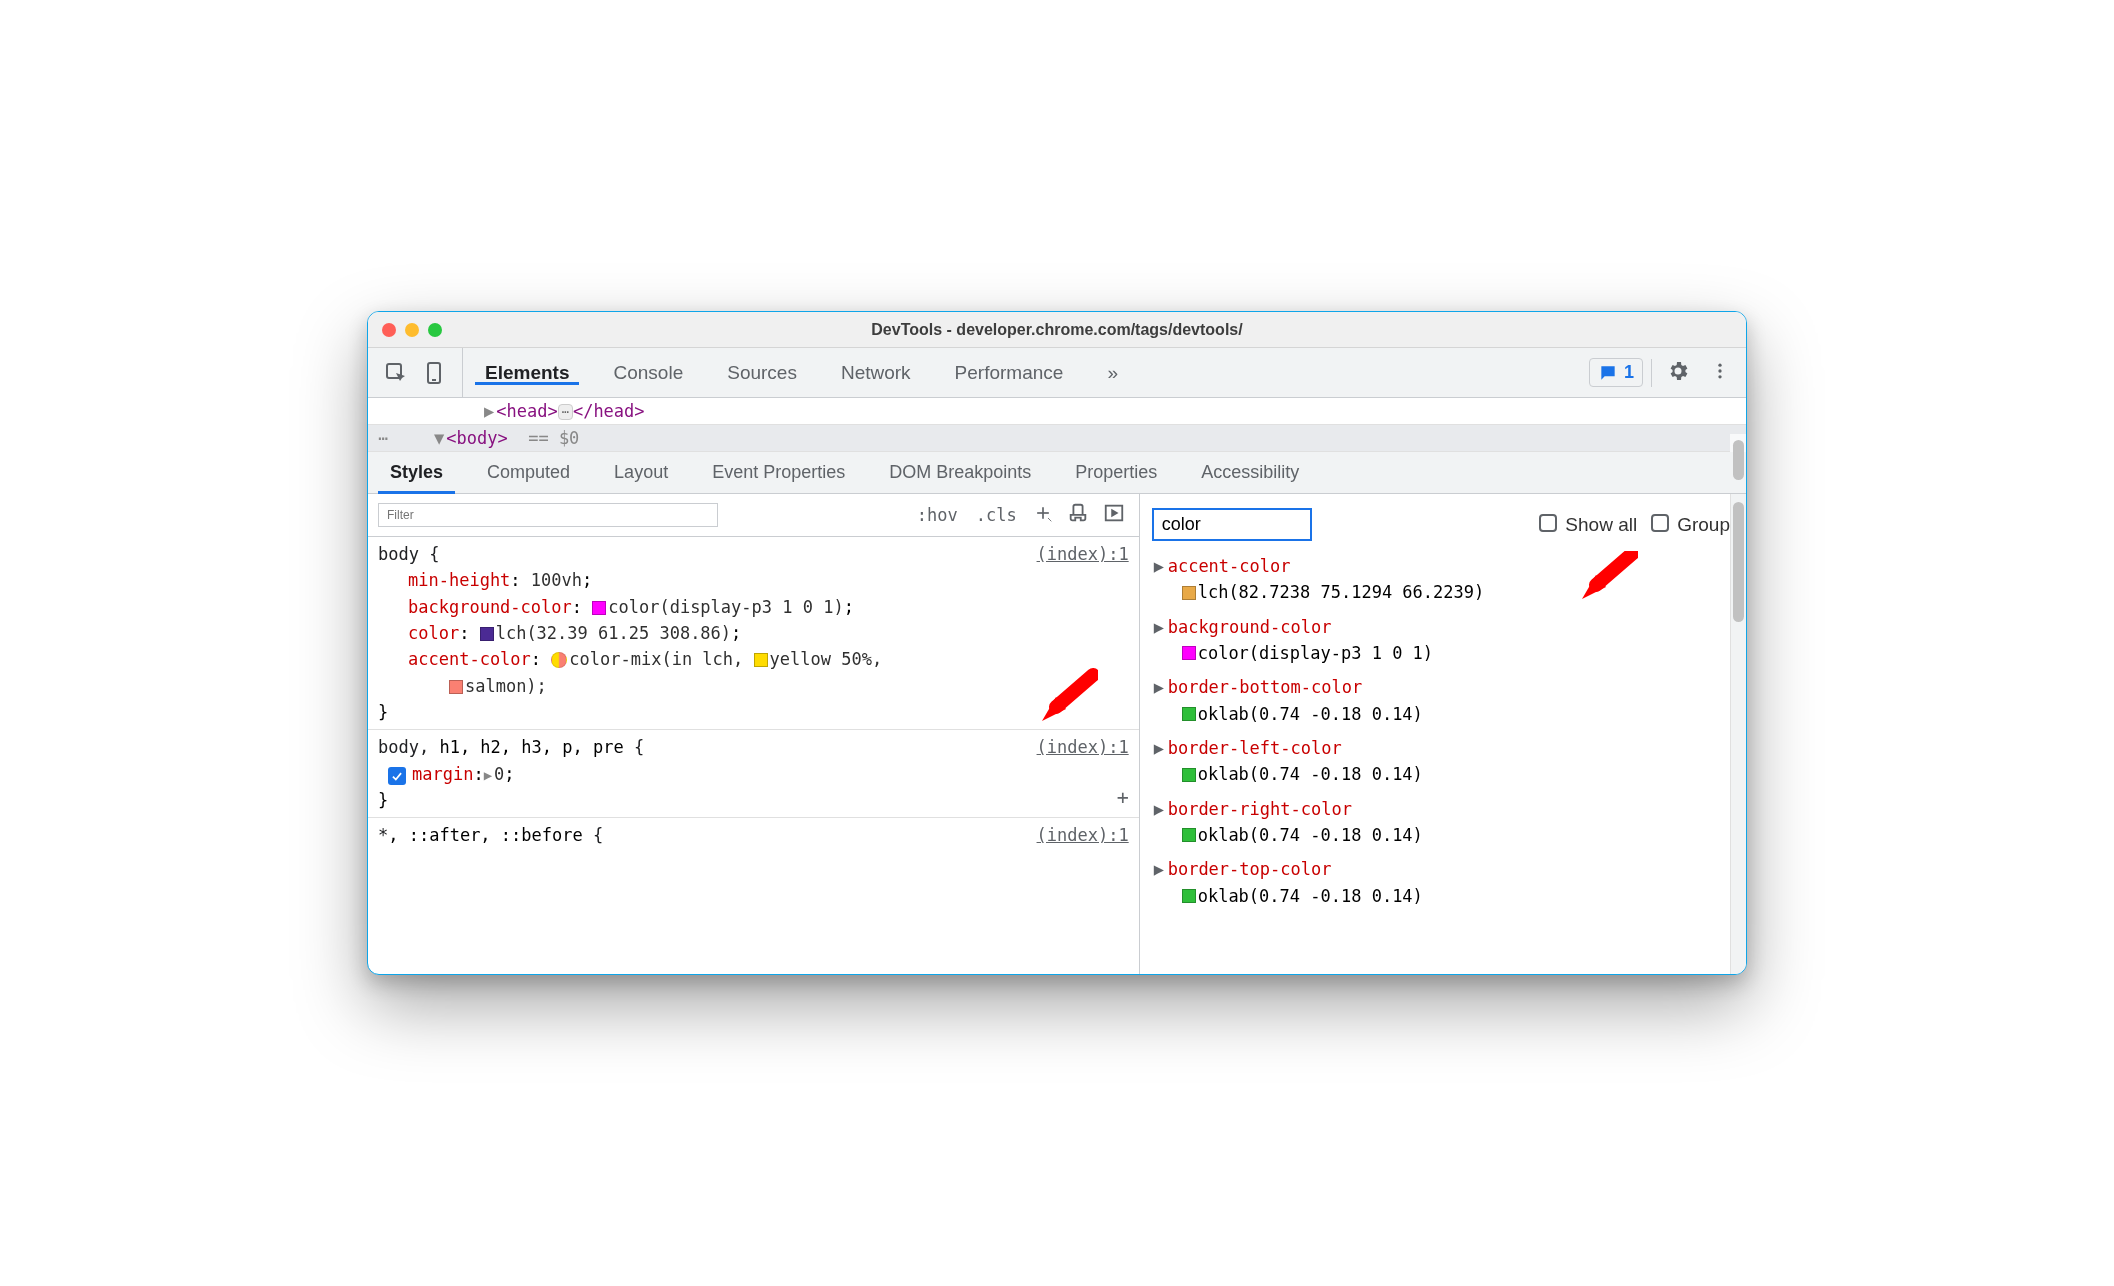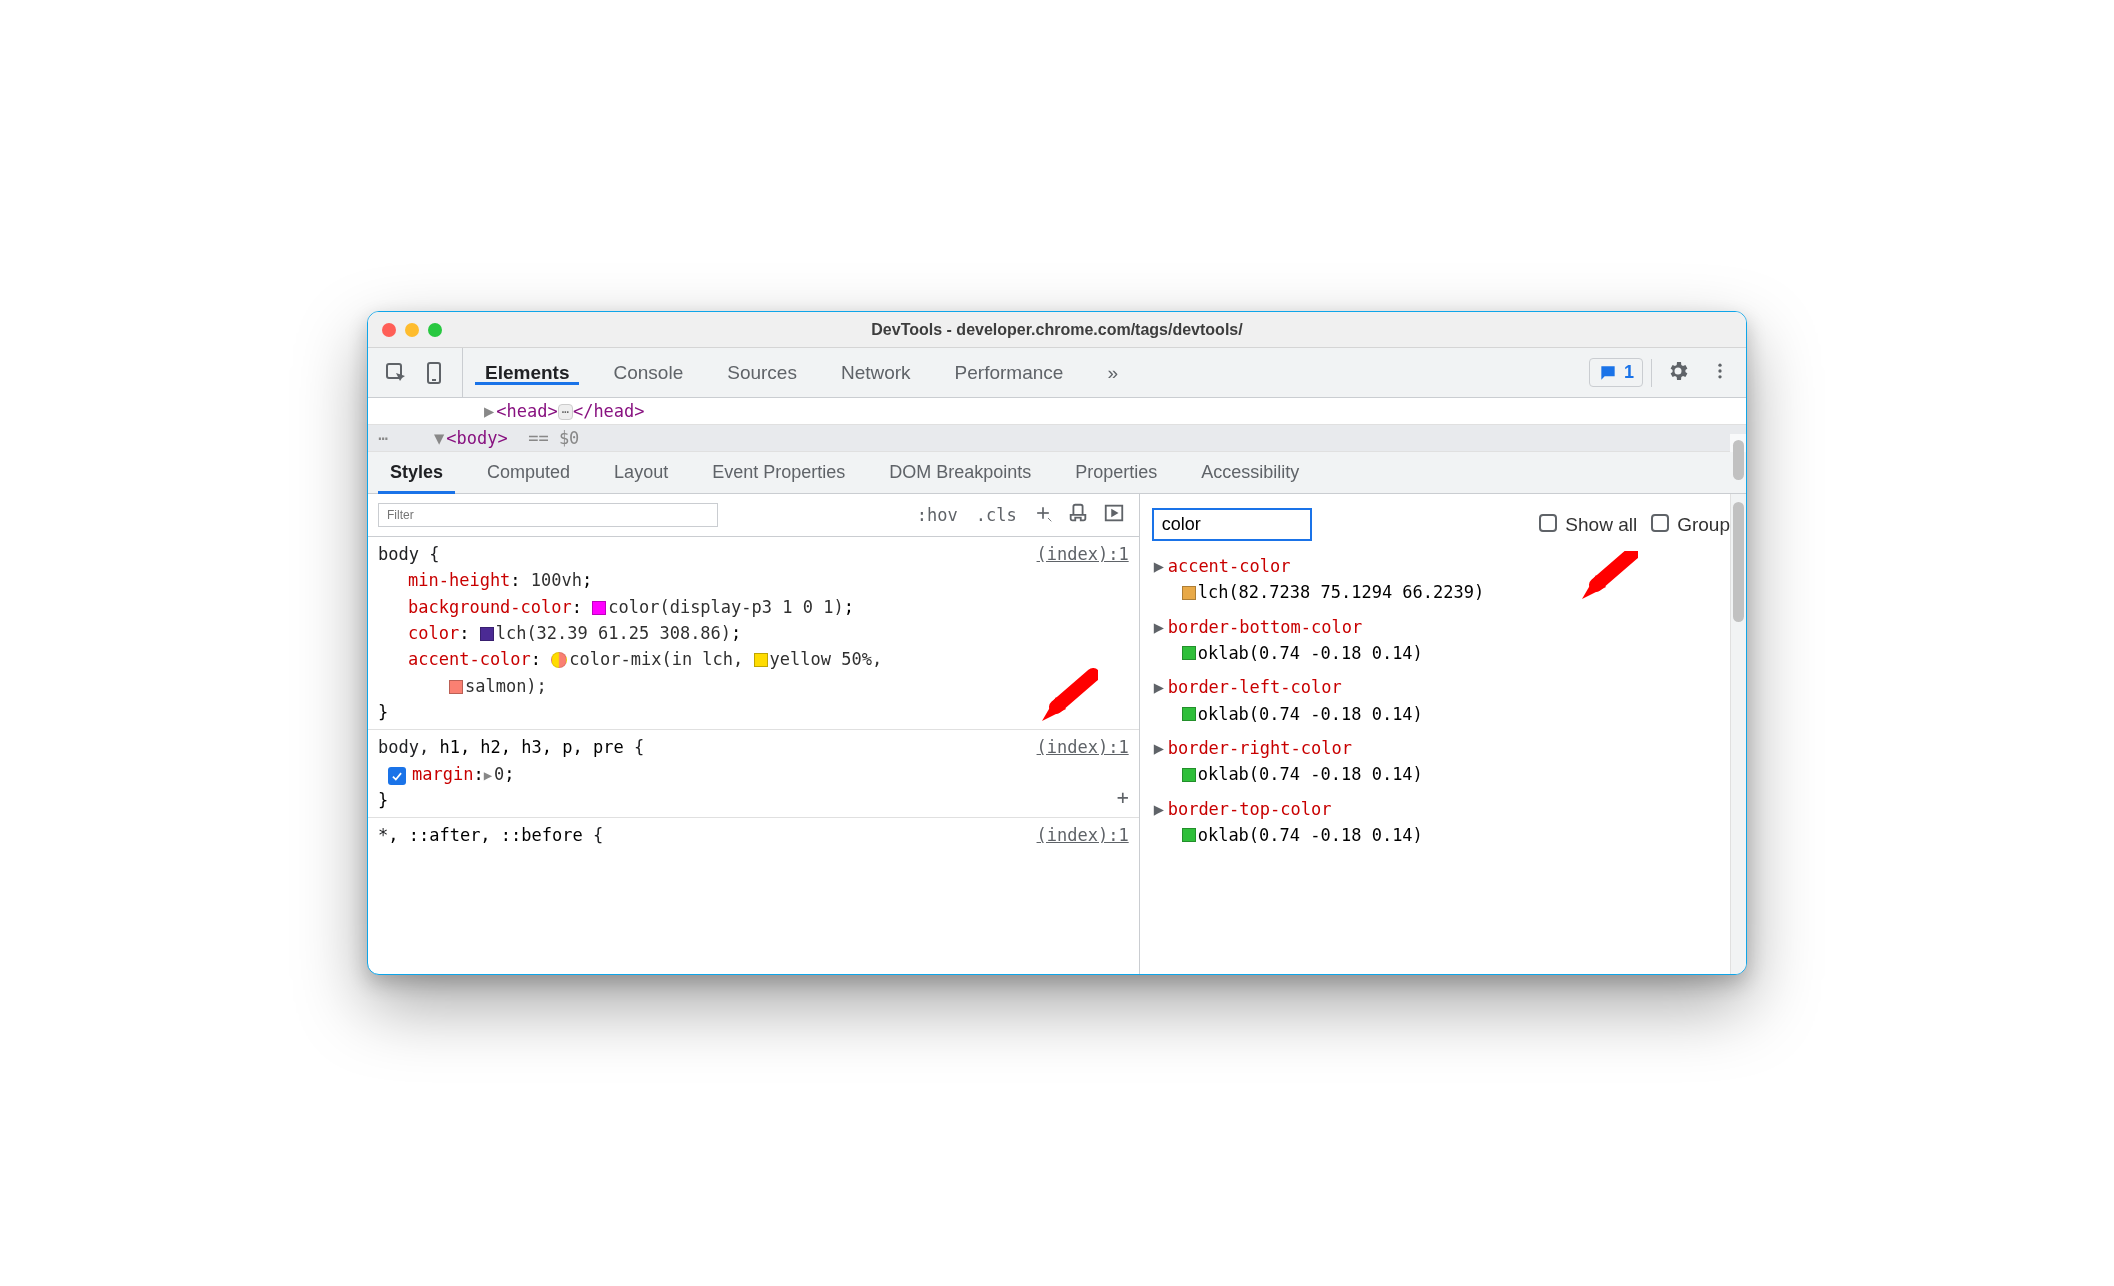--- a/index.html
+++ b/index.html
@@ -352,20 +352,27 @@
       </div>
       <div class="computed-list" style="position:relative">
         <div class="comp-item">
           <span class="comp-tri">▶</span><span class="comp-name">accent-color</span>
           <div class="comp-val">
               <span class="swatch" style="background:#e8a947"></span>
               <span>lch(82.7238 75.1294 66.2239)</span>
             </div>
         </div>
         <div class="comp-item">
+          <span class="comp-tri">▶</span><span class="comp-name">background-color</span>
+          <div class="comp-val">
+              <span class="swatch" style="background:#ff00ff"></span>
+              <span>color(display-p3 1 0 1)</span>
+            </div>
+        </div>
+        <div class="comp-item">
           <span class="comp-tri">▶</span><span class="comp-name">border-bottom-color</span>
           <div class="comp-val">
               <span class="swatch" style="background:#2fbf3a"></span>
               <span>oklab(0.74 -0.18 0.14)</span>
             </div>
         </div>
         <div class="comp-item">
           <span class="comp-tri">▶</span><span class="comp-name">border-left-color</span>
           <div class="comp-val">
               <span class="swatch" style="background:#2fbf3a"></span>

